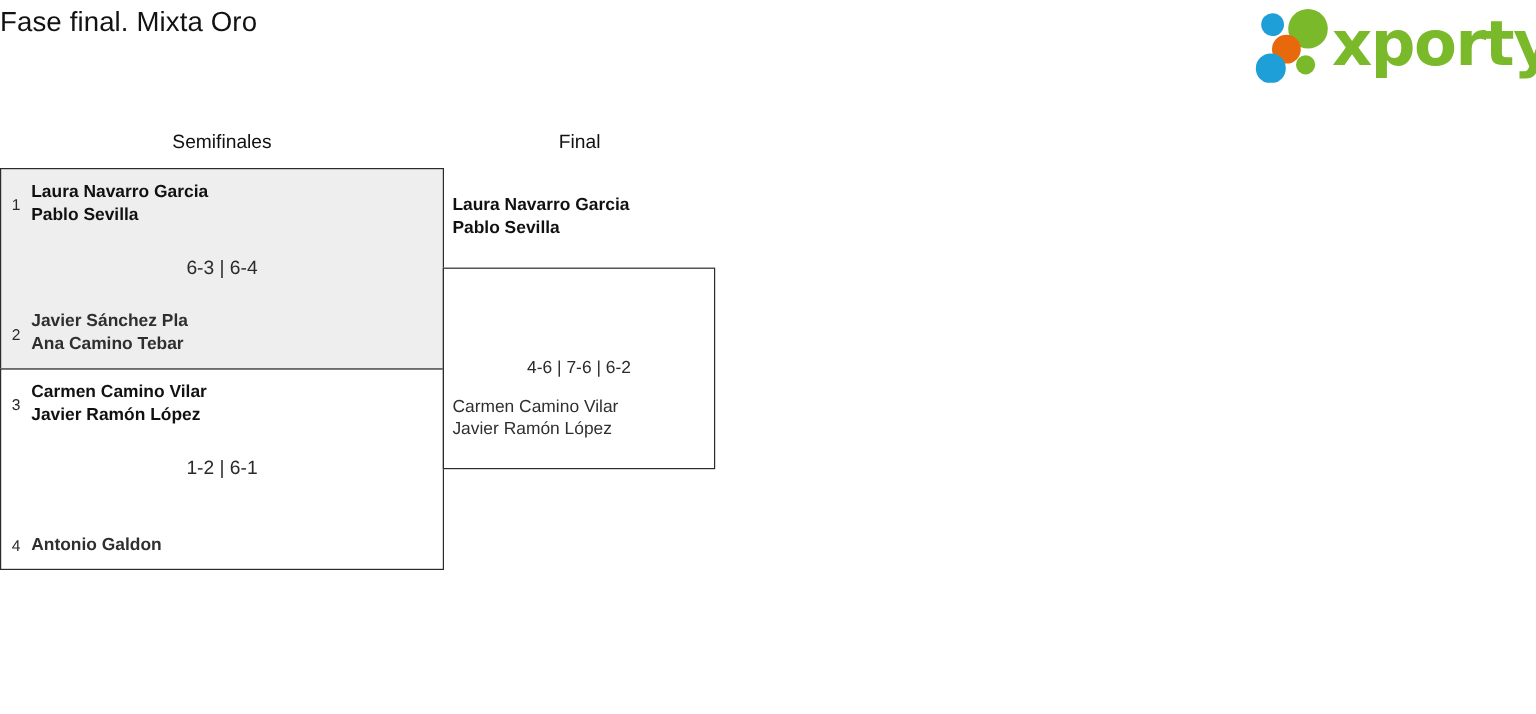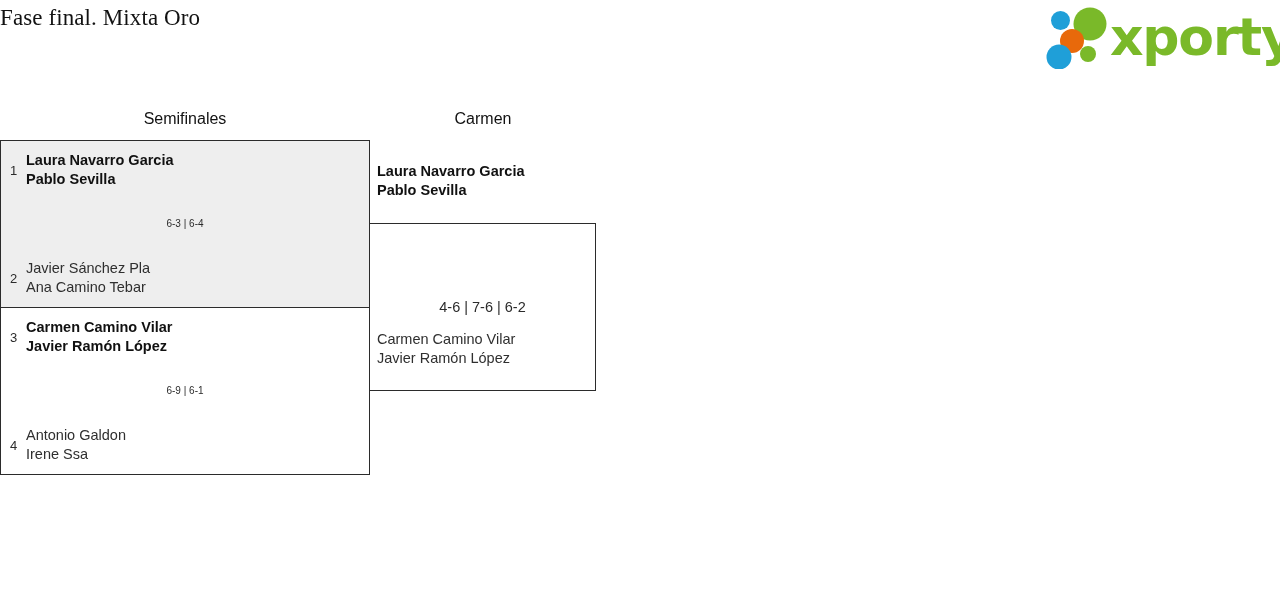--- a/index.html
+++ b/index.html
@@ -40,21 +40,20 @@
     color: #121212;
     white-space: nowrap;
   }
   .title-line2 {
     font-size: 23px;
     font-weight: 400;
     line-height: 32px;
     letter-spacing: 0.1px;
     color: #121212;
     white-space: nowrap;
-    font-family: Liberation Serif, serif;
   }
 
   
   .logo {
     position: absolute;
     right: 6px;
     top: 5px;
     width: 232px;
     height: 65px;
     text-decoration: underline;
@@ -156,30 +155,30 @@
     padding-right: 8px;
   }
   .player {
     font-size: 14.5px;
     line-height: 19px;
     color: #1c1c1c;
     white-space: nowrap;
   }
   .winner .player { font-weight: 700; color: #111111; }
   .winner .seed { font-weight: 400; }
-  .loser .player { font-weight: 400; color: #2f2f2f; }
+  .loser .player { font-weight: 700; color: #2f2f2f; }
 
   .score {
     position: absolute;
     left: 0;
     width: 100%;
     top: 50%;
     transform: translateY(-50%);
     text-align: center;
-    font-size: 10px;
+    font-size: 16px;
     line-height: 18px;
     color: #2b2b2b;
   }
   .match.fin .score {
     font-size: 14.5px;
     text-align: center;
   }
 
   
   .final-team {
@@ -217,21 +216,21 @@
       </svg>
     </div>
     <div class="logo-wordmark">xporty</div>
   </div>
 
 </div>
 
 <div class="bracket">
 
   <div class="round-header semis">Semifinales</div>
-  <div class="round-header final">Carmen</div>
+  <div class="round-header final">Final</div>
 
   <div class="match sf1">
 
     <div class="team top winner">
       <div class="seed">1</div>
       <div class="players">
         <div class="player">Laura Navarro Garcia</div>
         <div class="player">Pablo Sevilla</div>
       </div>
     </div>
@@ -251,27 +250,26 @@
   <div class="match sf2">
 
     <div class="team top winner">
       <div class="seed">3</div>
       <div class="players">
         <div class="player">Carmen Camino Vilar</div>
         <div class="player">Javier Ramón López</div>
       </div>
     </div>
 
-    <div class="score">6-9 | 6-1</div>
+    <div class="score">1-2 | 6-1</div>
 
     <div class="team bottom loser">
       <div class="seed">4</div>
       <div class="players">
         <div class="player">Antonio Galdon</div>
-        <div class="player">Irene Ssa</div>
       </div>
     </div>
 
   </div>
 
   <div class="match fin">
     <div class="score">4-6 | 7-6 | 6-2</div>
   </div>
 
   <div class="final-team winner t-top">

